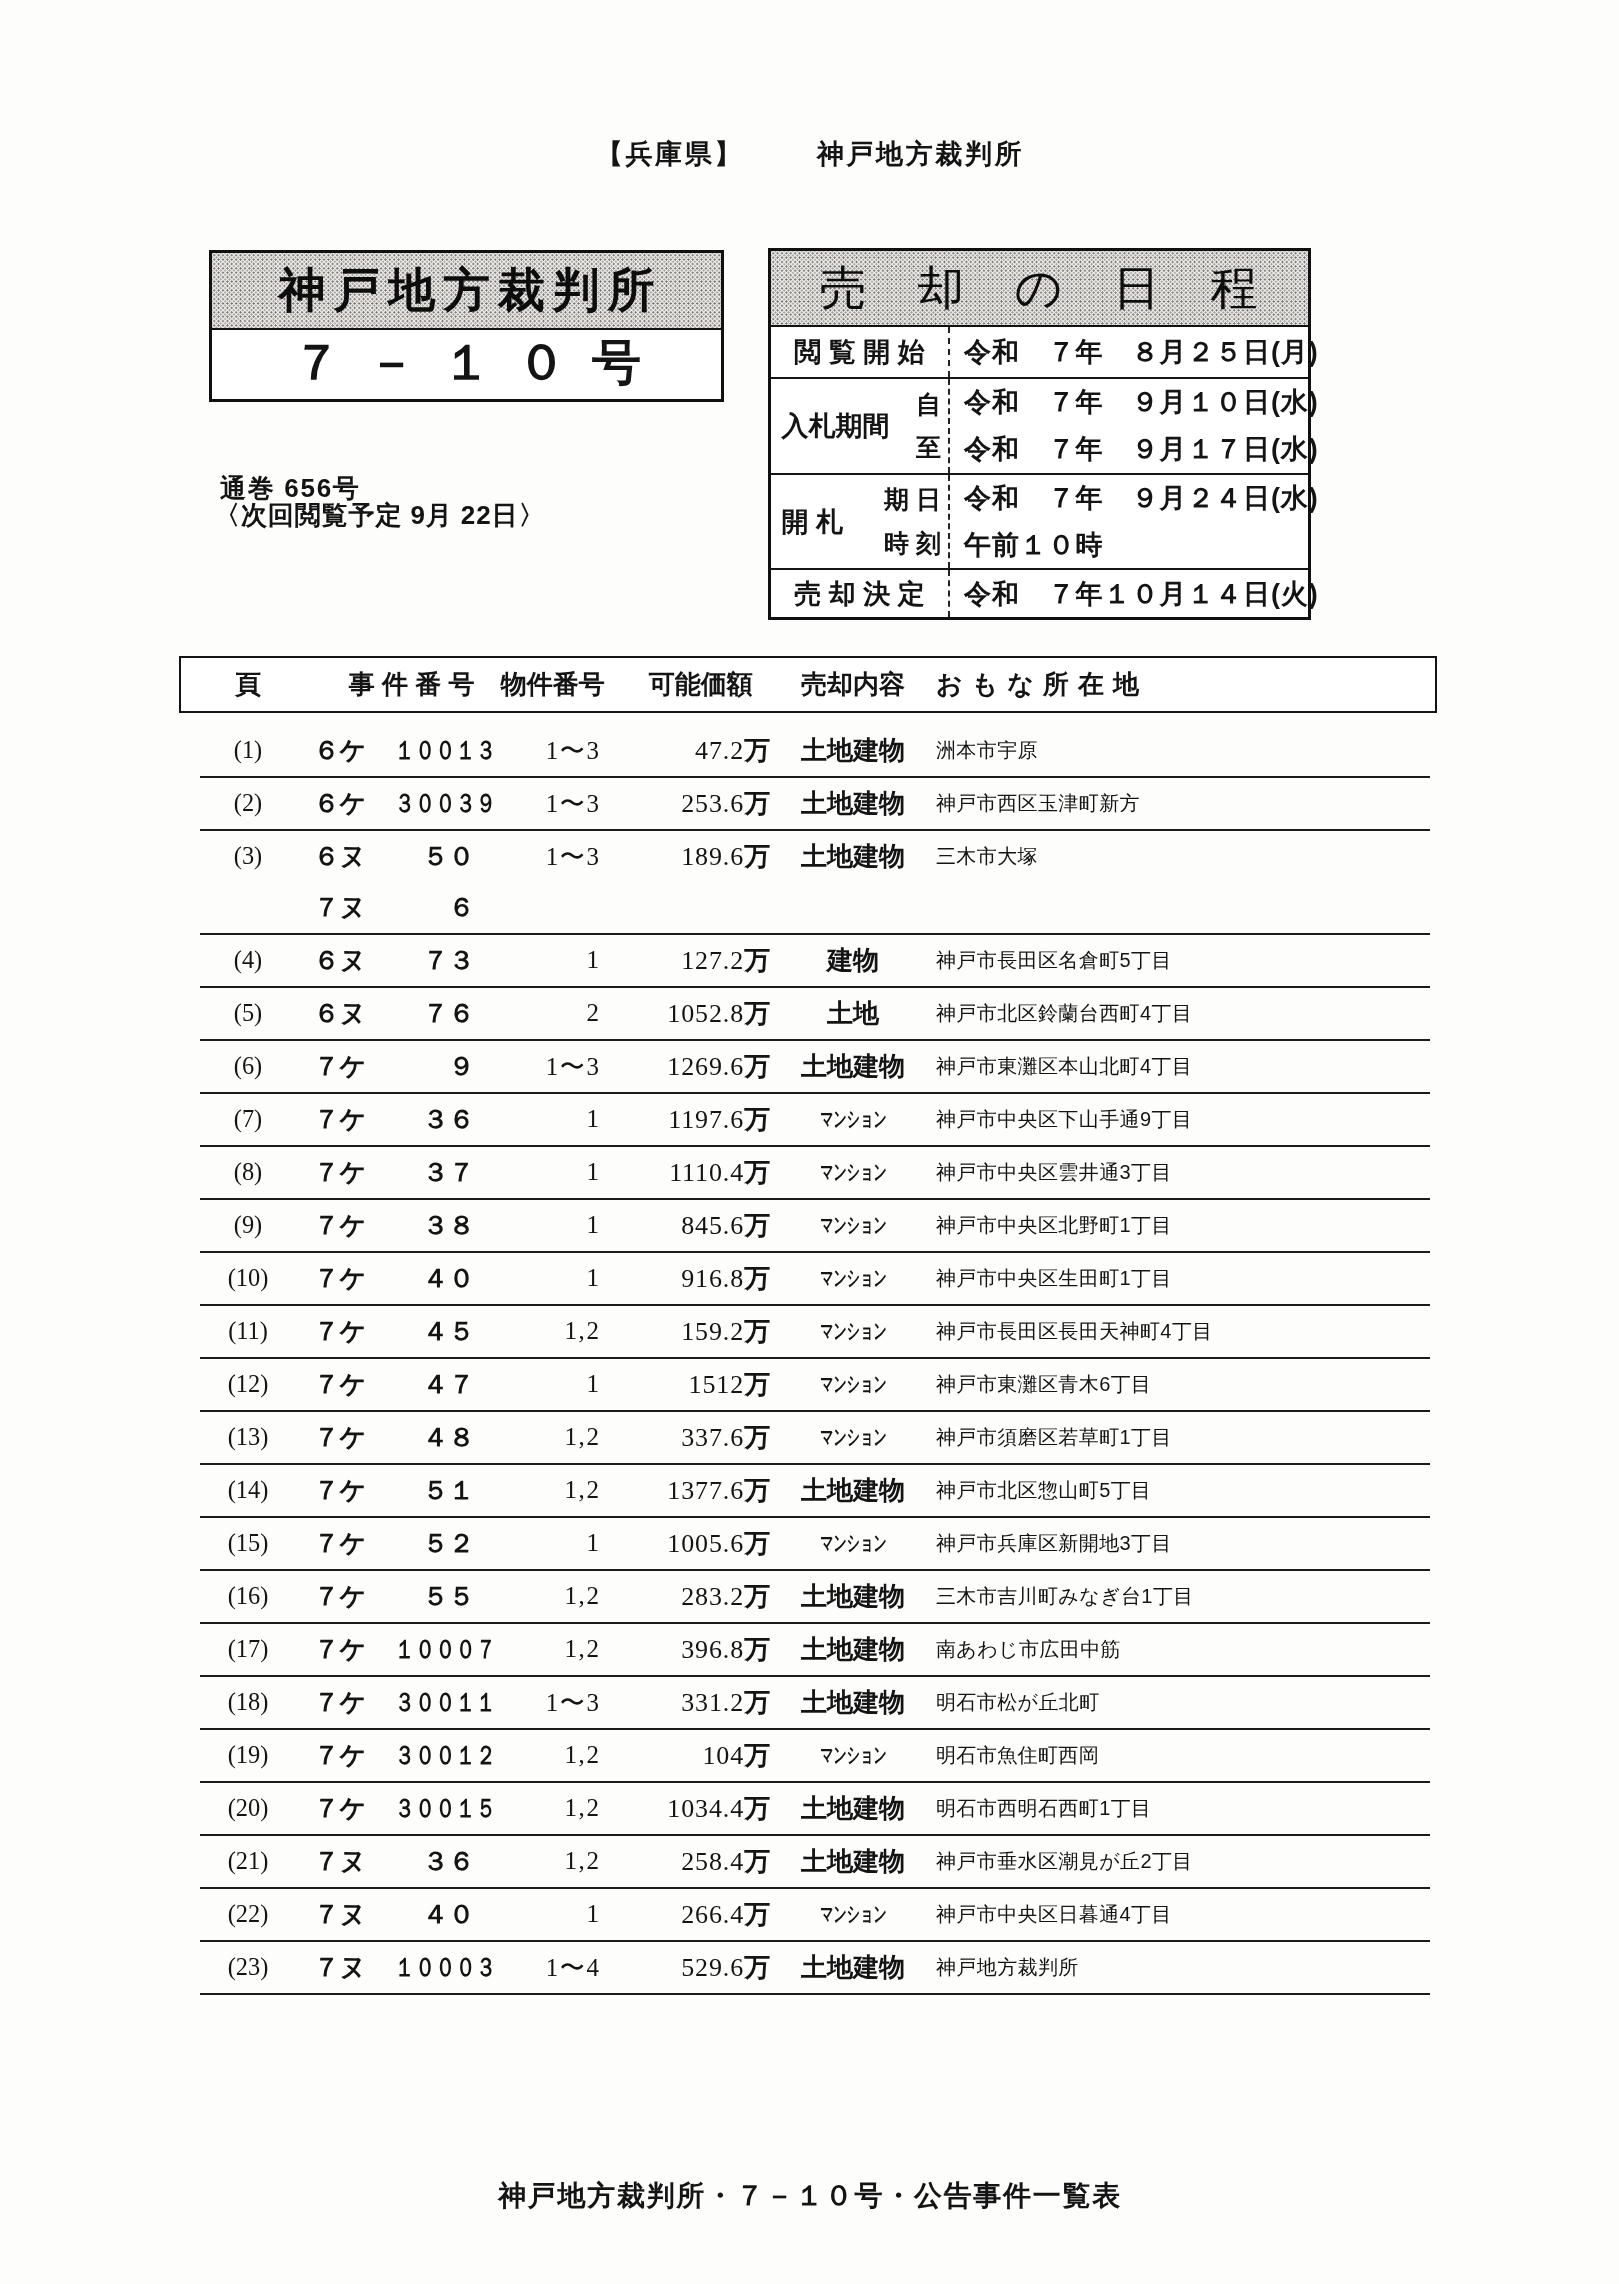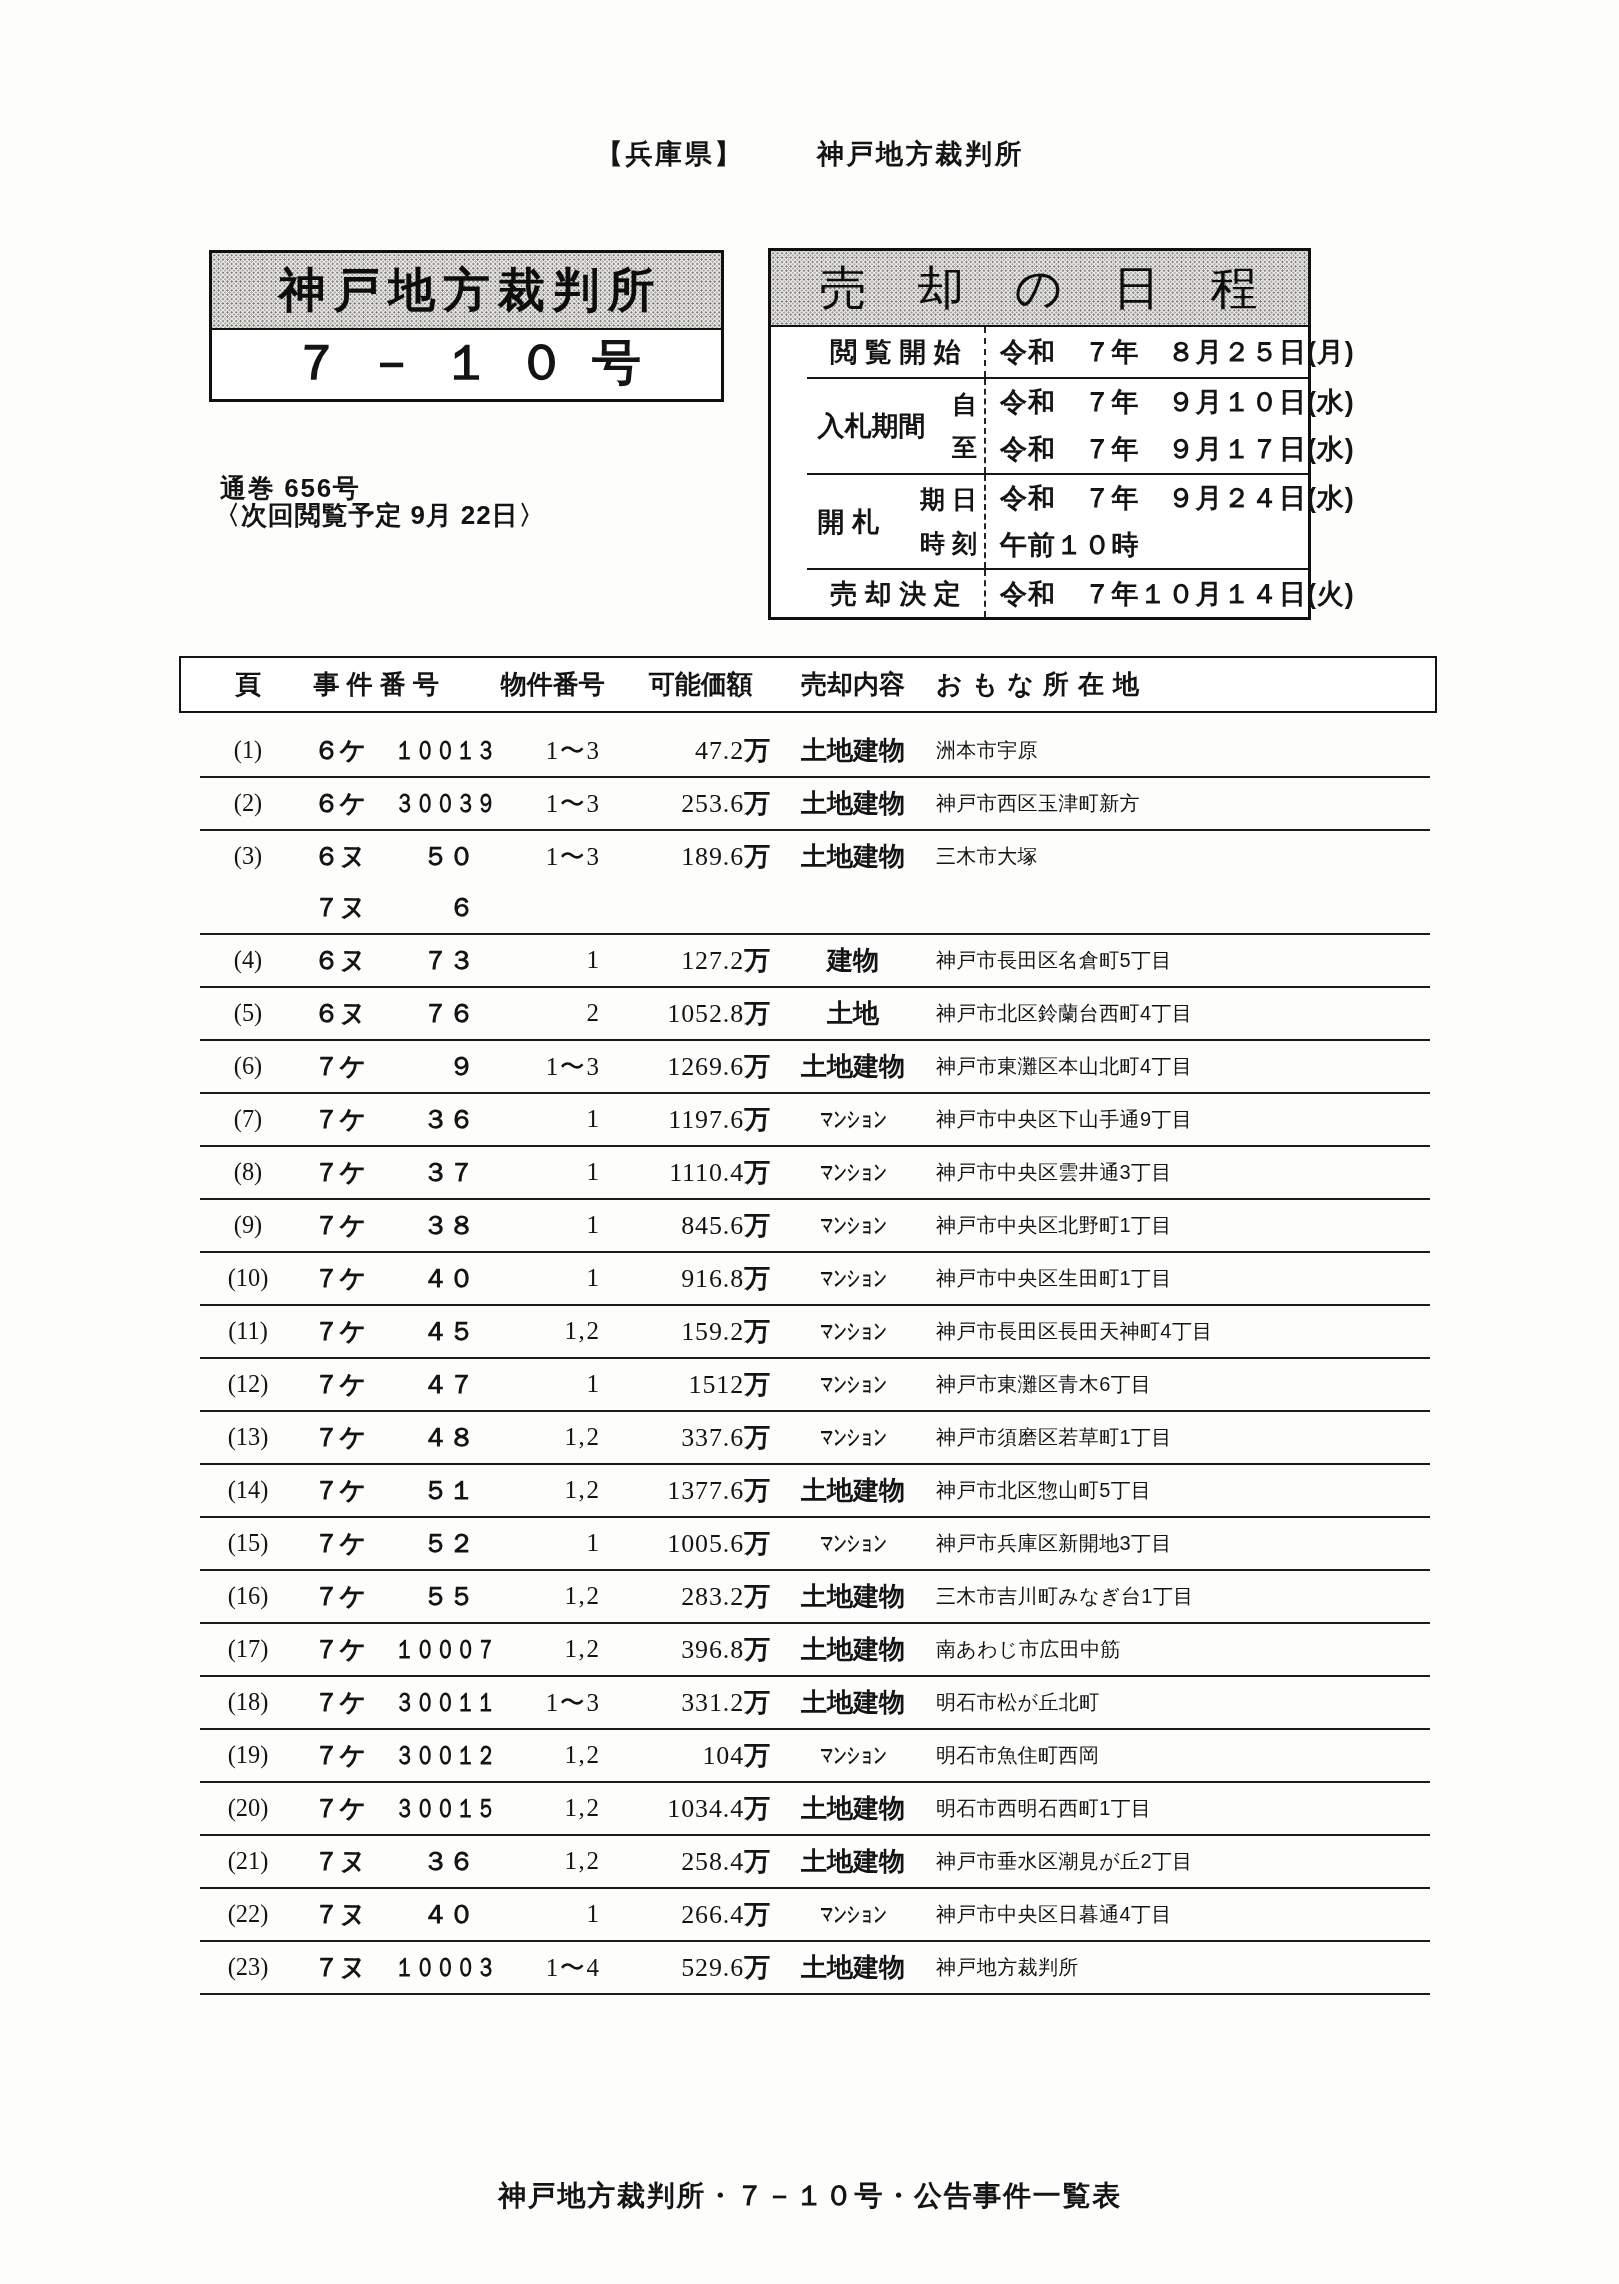--- a/index.html
+++ b/index.html
@@ -57,21 +57,21 @@
   .schedule {
     position: absolute; left: 768px; top: 248px; width: 543px;
     border: 3.5px solid #101010; background: #fff;
   }
   .schedule-title {
     height: 76px; border-bottom: 2.6px solid #101010;
     display: flex; align-items: center; justify-content: center;
     font-size: 47px; font-weight: 400; letter-spacing: 1.7px;
     color: #0d0d0d; white-space: nowrap;
   }
-  .sch-row { display: flex; min-height: 50px; margin-left: 36px; }
+  .sch-row { display: flex; min-height: 50px; }
   .sch-row + .sch-row { border-top: 2.6px solid #161616; }
   #schedule-rows .sch-row:nth-child(2) { min-height: 81px; }
   #schedule-rows .sch-row:nth-child(3) { min-height: 76px; }
   #schedule-rows .sch-row:nth-child(4) { min-height: 49px; }
   .sch-label {
     width: 179px; flex: 0 0 179px;
     border-right: 2.6px dashed #242424;
     display: flex; align-items: center; justify-content: center; gap: 8.7px;
     padding: 1.7px 8.7px; font-weight: 700; font-size: 27px; white-space: nowrap;
   }
@@ -87,21 +87,21 @@
 
   
   .main-table-header {
     position: absolute; left: 179px; top: 656px; width: 1258px; height: 57px;
     border: 2.6px solid #141414; background: #fff;
     display: grid; grid-template-columns: 96px 161px 122px 139px 131px 1fr;
     column-gap: 17.4px; padding-left: 19px; align-items: center;
   }
   .main-table-header span { font-weight: 700; font-size: 26px; white-space: nowrap; }
   .h-page  { text-align: center; }
-  .h-case  { text-align: left; }
+  .h-case  { text-align: right; }
   .h-item  { text-align: center; }
   .h-price { text-align: center; }
   .h-kind  { text-align: center; }
   .h-loc   { text-align: left; letter-spacing: 0.9px; }
 
   .table-body {
     position: absolute; left: 200px; top: 716px; width: 1230px; padding-top: 8.7px;
   }
   .t-row { border-bottom: 2.6px solid #1b1b1b; }
   .t-line {

